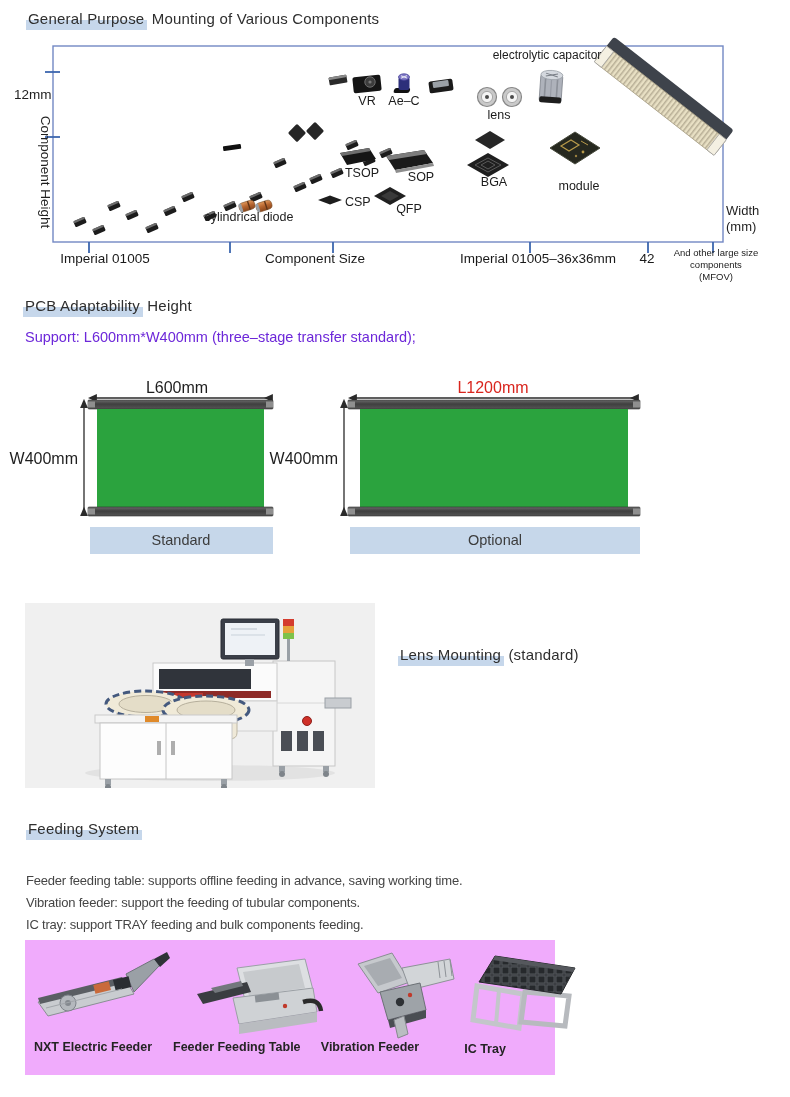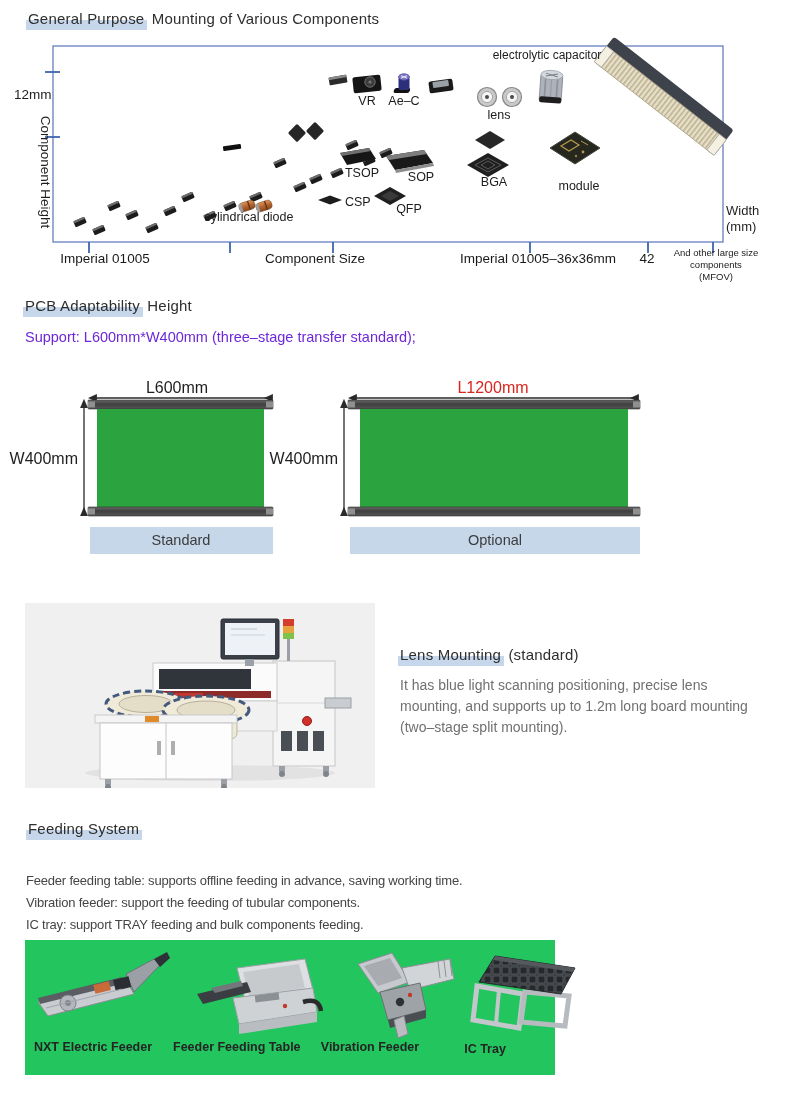--- a/index.html
+++ b/index.html
@@ -12,21 +12,21 @@
   .abs { position:absolute; }
   .sec-title { font-size:15px; color:#2e2e2e; letter-spacing:.2px; white-space:nowrap; }
   .hl {
     background:linear-gradient(to bottom, rgba(0,0,0,0) 52%, #c6d7eb 52%);
     padding:0 3px 3px 2px; margin-left:-2px;
   }
   .para { color:#6d28d9; font-size:14.5px; line-height:22.5px; white-space:nowrap; }
   .lens-para { color:#707070; font-size:14px; line-height:21px; width:372px; }
   .feed-line { color:#454545; font-size:13px; letter-spacing:-0.2px; white-space:nowrap; }
   .panel { background:#f0f0f0; }
-  .panel2 { background:#22c55e; }
+  .panel2 { background:#f0abfc; }
   .feeder-cap { font-size:12.5px; font-weight:bold; color:#242424; text-align:center; white-space:nowrap; }
   svg text { font-family:"Liberation Sans", sans-serif; }
 </style>
 </head>
 <body>
 
 <div id="page">
 
   <div class="abs sec-title" style="left:28px; top:10px;"><span class="hl">General Purpose</span><span> Mounting of Various Components</span></div>
 
@@ -310,21 +310,20 @@
         <circle cx="199" cy="184" r="3" fill="#7e848a"></circle>
       <rect x="254" y="163" width="6" height="6" fill="#9aa0a6"></rect>
         <circle cx="257" cy="171" r="3" fill="#7e848a"></circle>
       <rect x="298" y="163" width="6" height="6" fill="#9aa0a6"></rect>
         <circle cx="301" cy="171" r="3" fill="#7e848a"></circle>
     </svg>
   </div>
 
   <div class="abs sec-title" style="left:400px; top:646px;"><span class="hl">Lens Mounting</span><span> (standard)</span></div>
 
-  <div class="abs lens-para" style="left:400px; top:675px;">It has blue light scanning positioning, precise lens mounting, and supports up to 1.2m long board mounting (two–stage split mounting).</div>
 
   <div class="abs sec-title" style="left:28px; top:820px;"><span class="hl">Feeding System</span></div>
 
   <div class="abs feed-line" style="left:26px; top:873px;">Feeder feeding table: supports offline feeding in advance, saving working time.</div>
   <div class="abs feed-line" style="left:26px; top:895px;">Vibration feeder: support the feeding of tubular components.</div>
   <div class="abs feed-line" style="left:26px; top:917px;">IC tray: support TRAY feeding and bulk components feeding.</div>
 
   <div class="abs panel2" style="left:25px; top:940px; width:530px; height:135px;">
 
     <svg class="abs" style="left:5px; top:10px;" width="150" height="90" viewBox="0 0 150 90">

